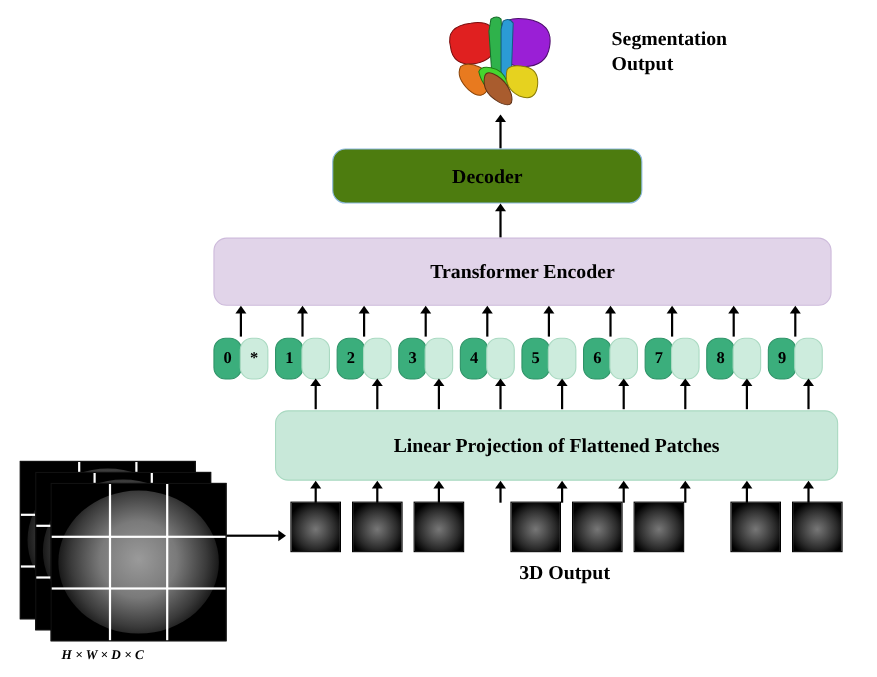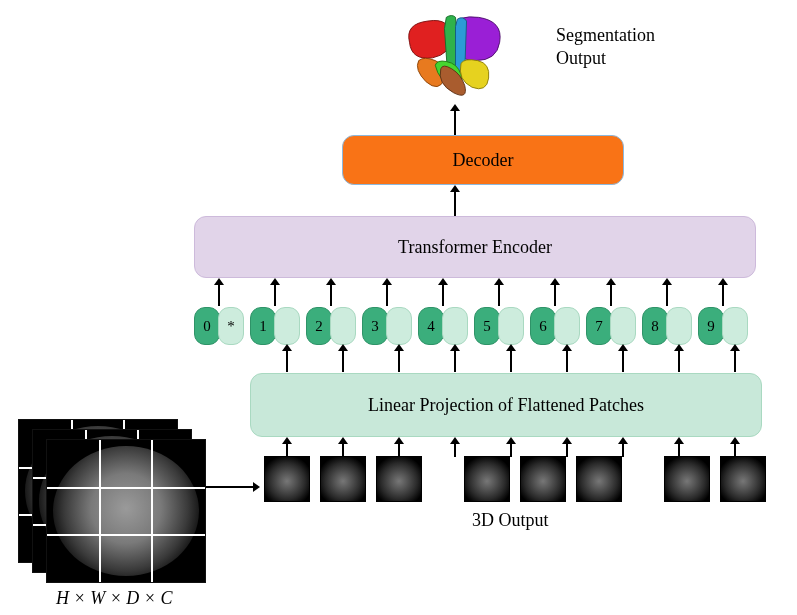--- a/index.html
+++ b/index.html
@@ -9,38 +9,38 @@
     background: white;
     width: 797px;
     height: 615px;
     position: relative;
     overflow: hidden;
   }
   .container {
     position: relative;
     width: 707px;
     height: 615px;
+    font-weight: bold;
   }
   .block {
     position: absolute;
     border-radius: 12px;
     display: flex;
     align-items: center;
     justify-content: center;
     font-size: 18px;
     color: #000;
   }
   .decoder {
-    background: #f97316;
+    background: #4d7c0f;
     border: 1px solid #8CB8DD;
     left: 302px;
     width: 280px;
     top: 135px;
     height: 48px;
-    margin-left: 40px;
   }
   .encoder {
     background: #E1D4E9;
     border: 1px solid #CDBADB;
     left: 194px;
     width: 560px;
     top: 216px;
     height: 60px;
   }
   .linproj {
@@ -107,21 +107,21 @@
     top: 456px;
     background: radial-gradient(circle at 50% 55%, #777 0%, #555 25%, #2a2a2a 55%, #000 80%);
     border: 1px solid #000;
   }
   .label {
     position: absolute;
     font-size: 18px;
     color:#000;
   }
   .label-small {
-    font-size: 18px;
+    font-size: 12px;
   }
   .math {
     font-style: italic;
     font-family: "Cambria Math","Times New Roman",serif;
   }
 
   
   .stack {
     position: absolute;
     left: 18px;

